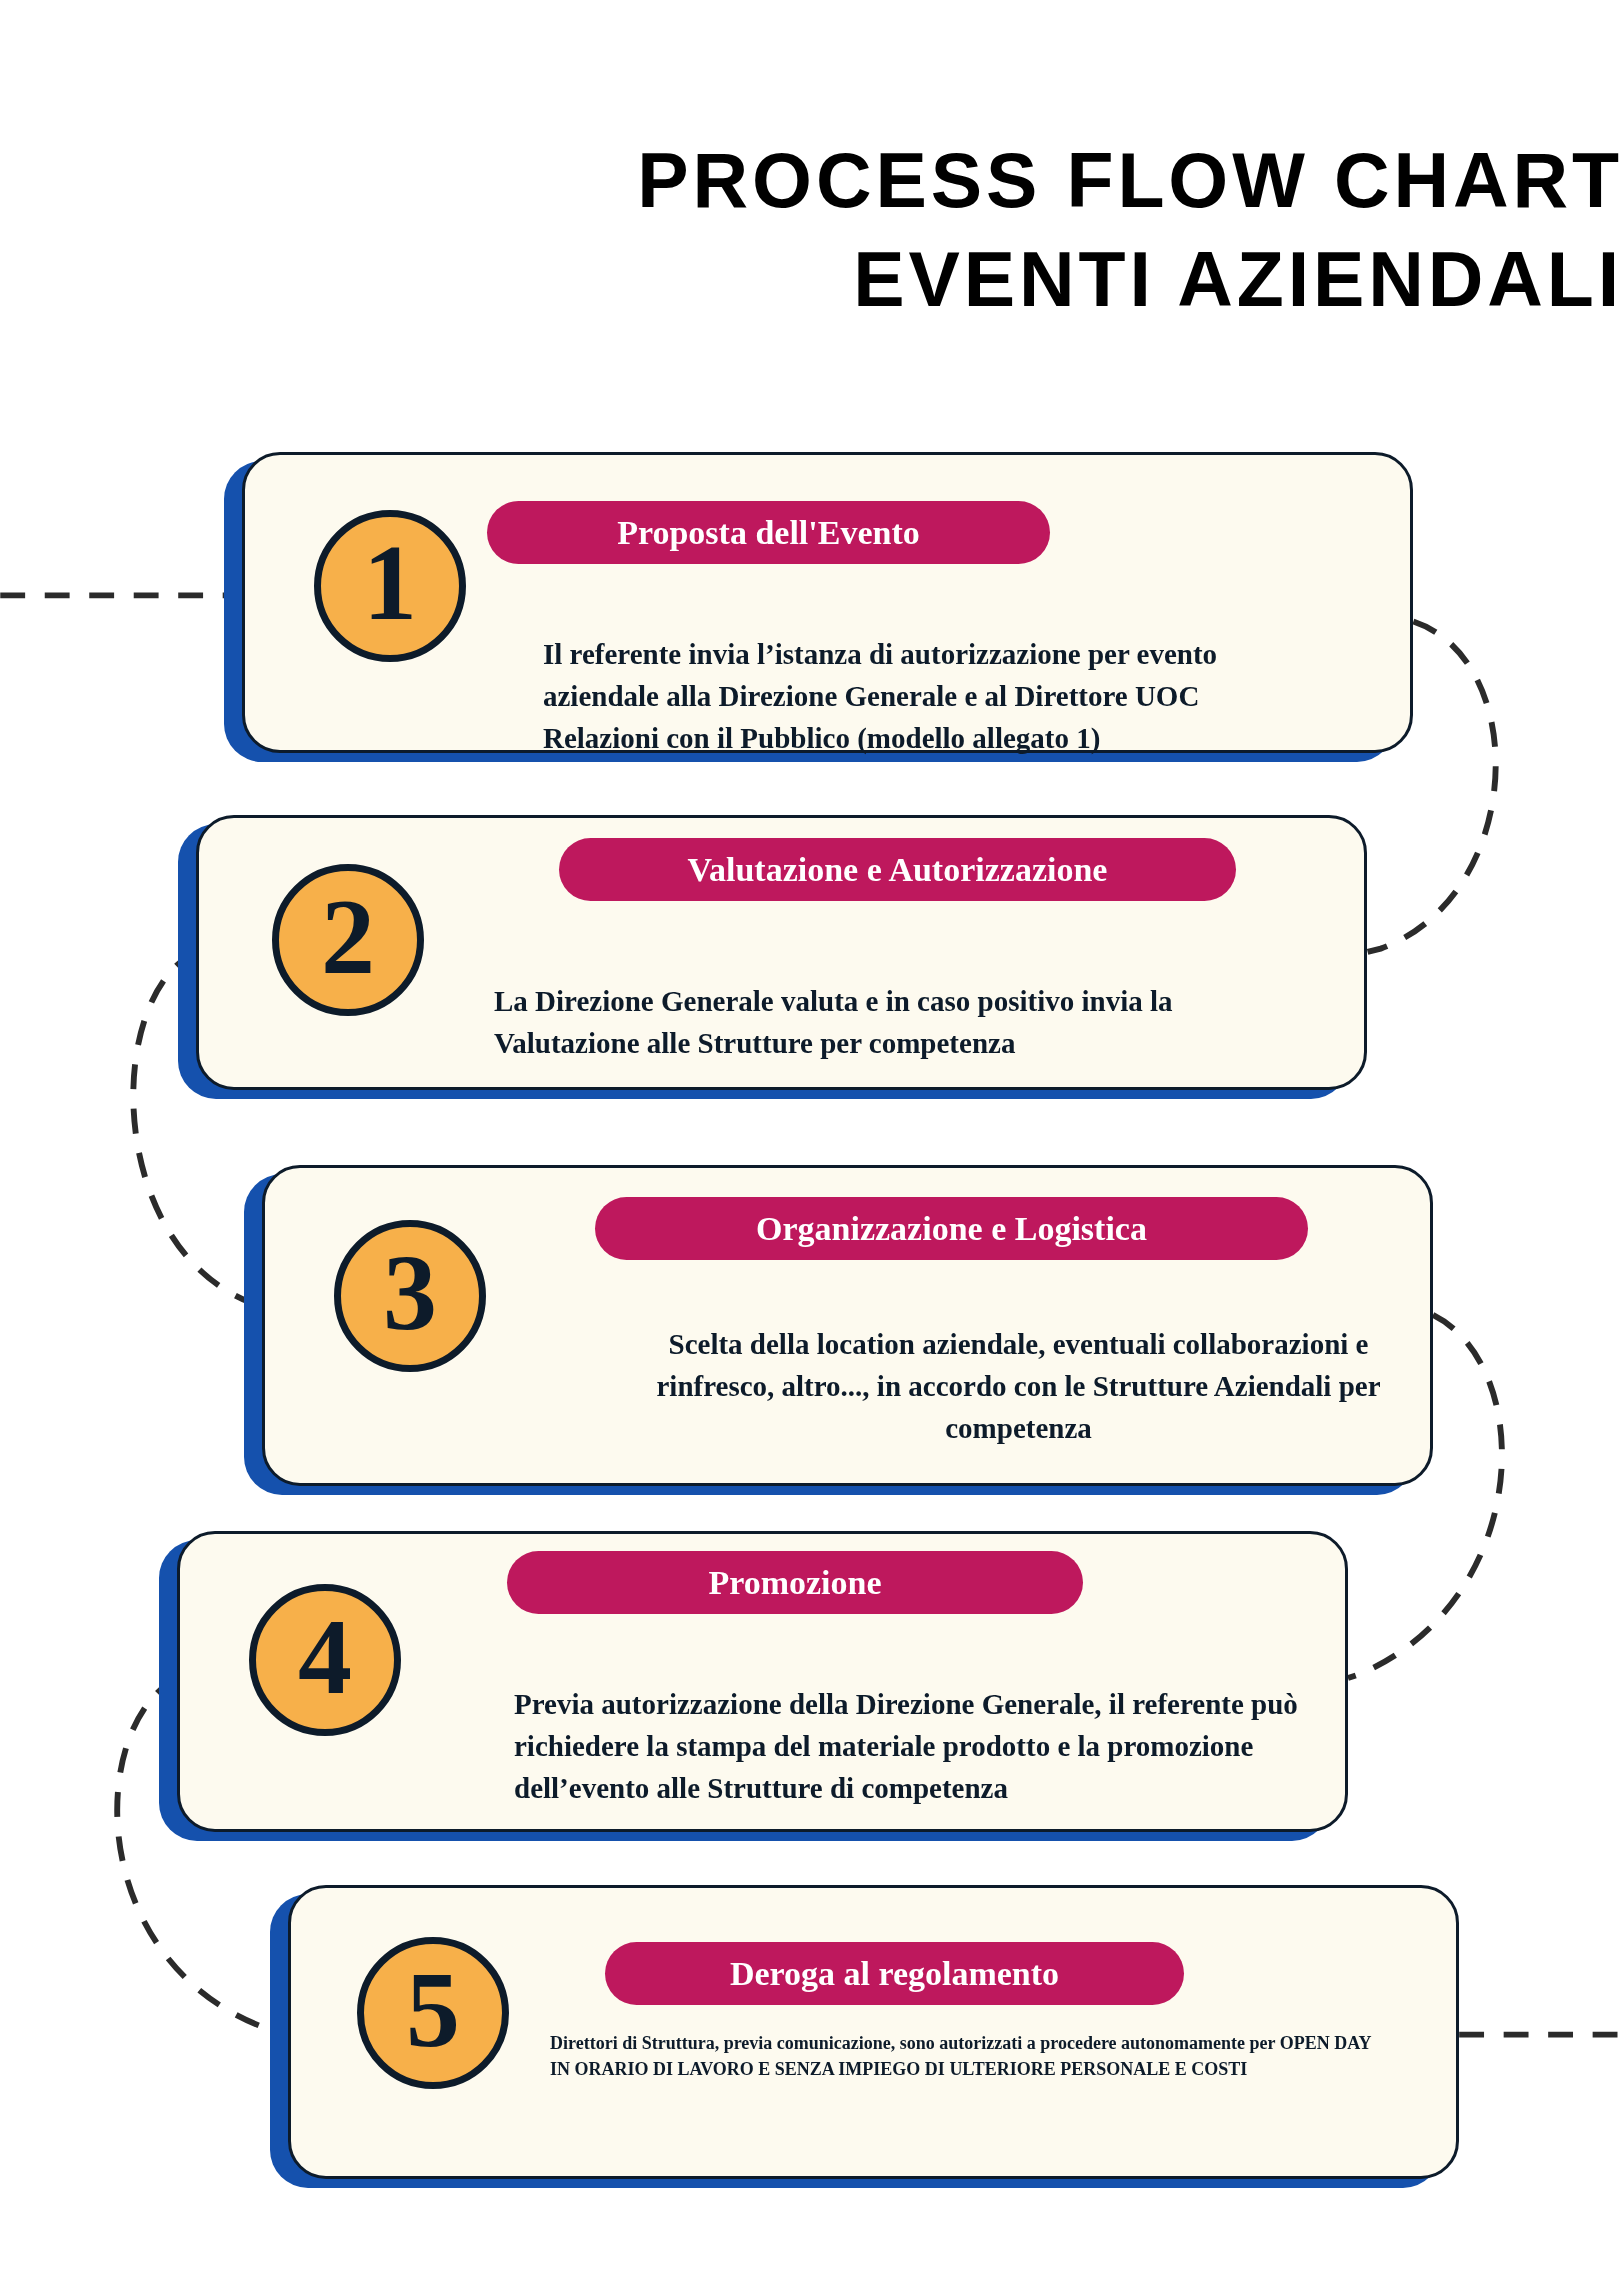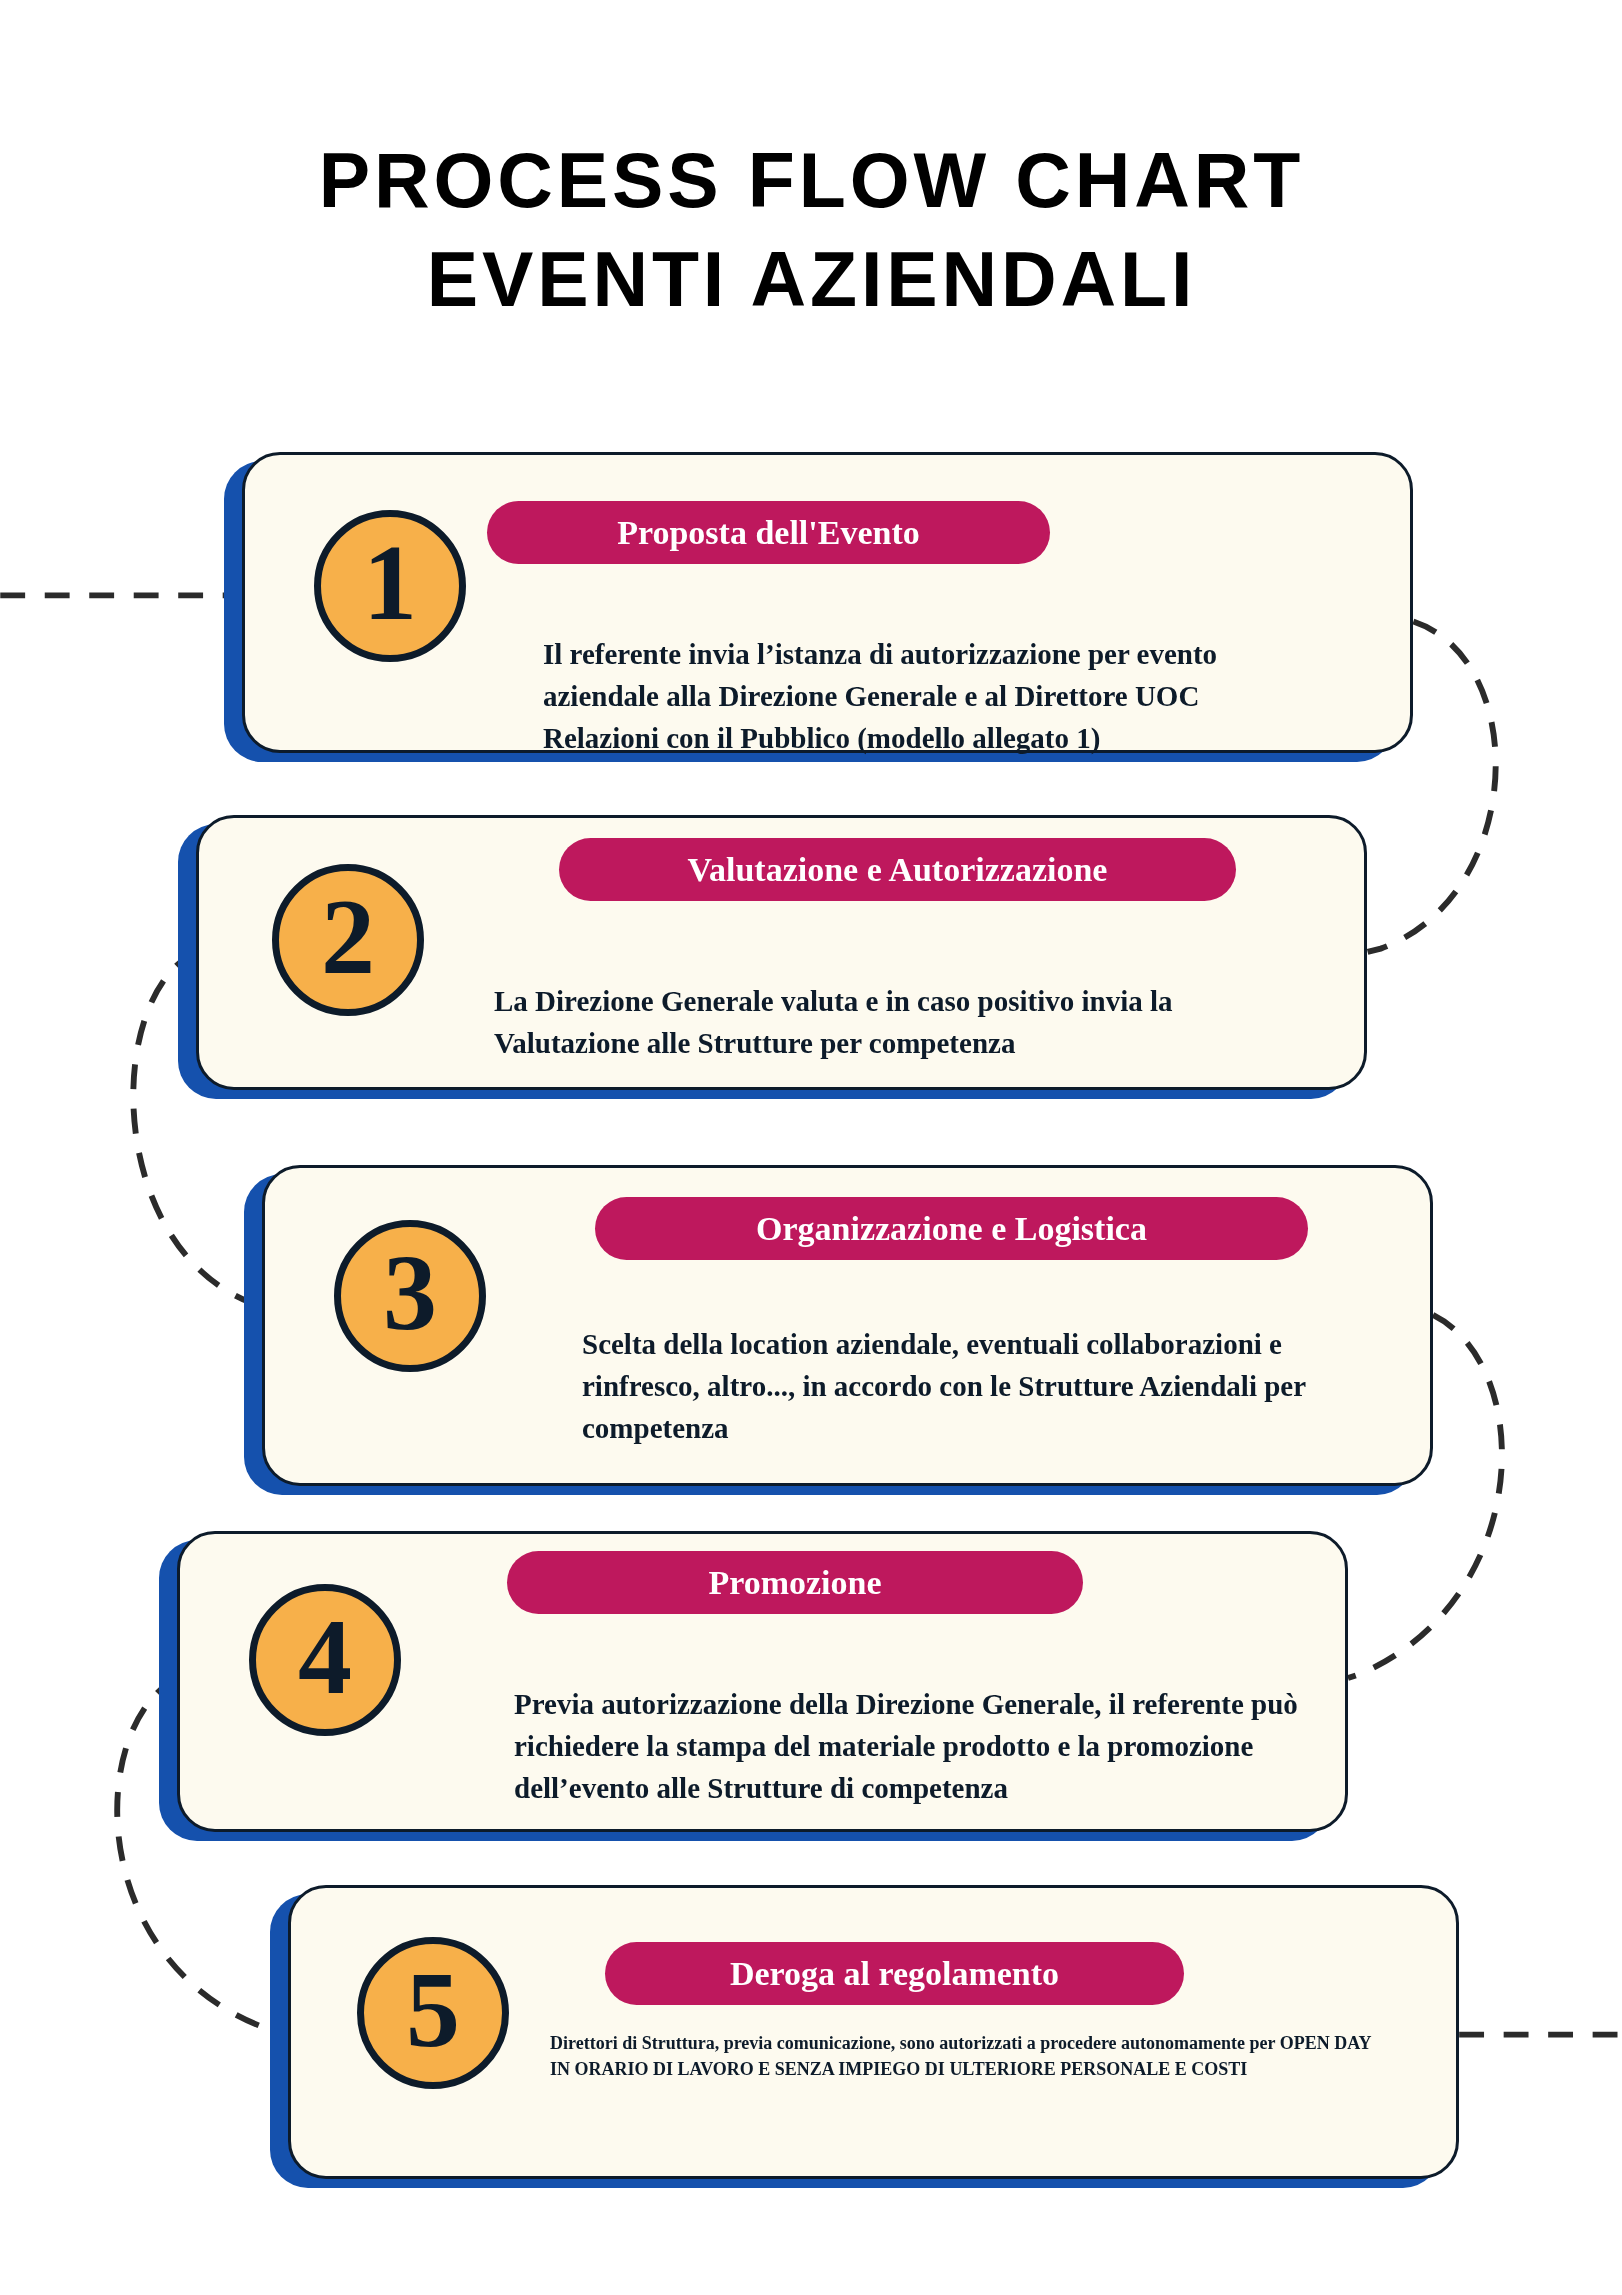--- a/index.html
+++ b/index.html
@@ -13,21 +13,21 @@
     position: relative;
     font-family: "Liberation Serif", serif;
     overflow: hidden;
   }
 
   .title-block {
     position: absolute;
     top: 131px;
     left: 0;
     width: 1623px;
-    text-align: center;
+    text-align: right;
   }
   .title-line {
     font-family: "Liberation Sans", sans-serif;
     font-weight: bold;
     font-size: 77px;
     letter-spacing: 3.9px;
     color: #000000;
     line-height: 1.28;
     white-space: nowrap;
   }
@@ -138,21 +138,21 @@
   #badge-5 { top: 1937px; left: 357px; }
 
   #pill-1 { top: 501px;  left: 487px;  width: 563px; }
   #pill-2 { top: 838px; left: 559px;  width: 677px; }
   #pill-3 { top: 1197px; left: 595px;  width: 713px; }
   #pill-4 { top: 1551px; left: 507px;  width: 576px; text-align: center; }
   #pill-5 { top: 1914px; left: 605px;  width: 579px; margin-top: 28px; }
 
   #text-1 { top: 589px;  left: 543px;  width: 759px; }
   #text-2 { top: 936px; left: 494px;  width: 818px; }
-  #text-3 { top: 1279px; left: 582px;  width: 811px; }
+  #text-3 { top: 1279px; left: 613px;  width: 811px; text-align: center; }
   #text-4 { top: 1639px; left: 514px;  width: 805px; }
   #text-5 { top: 1986px; left: 550px;  width: 824px; }
 </style>
 </head>
 <body>
 
 <div class="title-block">
   <div class="title-line">PROCESS FLOW CHART</div>
   <div class="title-line">EVENTI AZIENDALI</div>
 </div>

